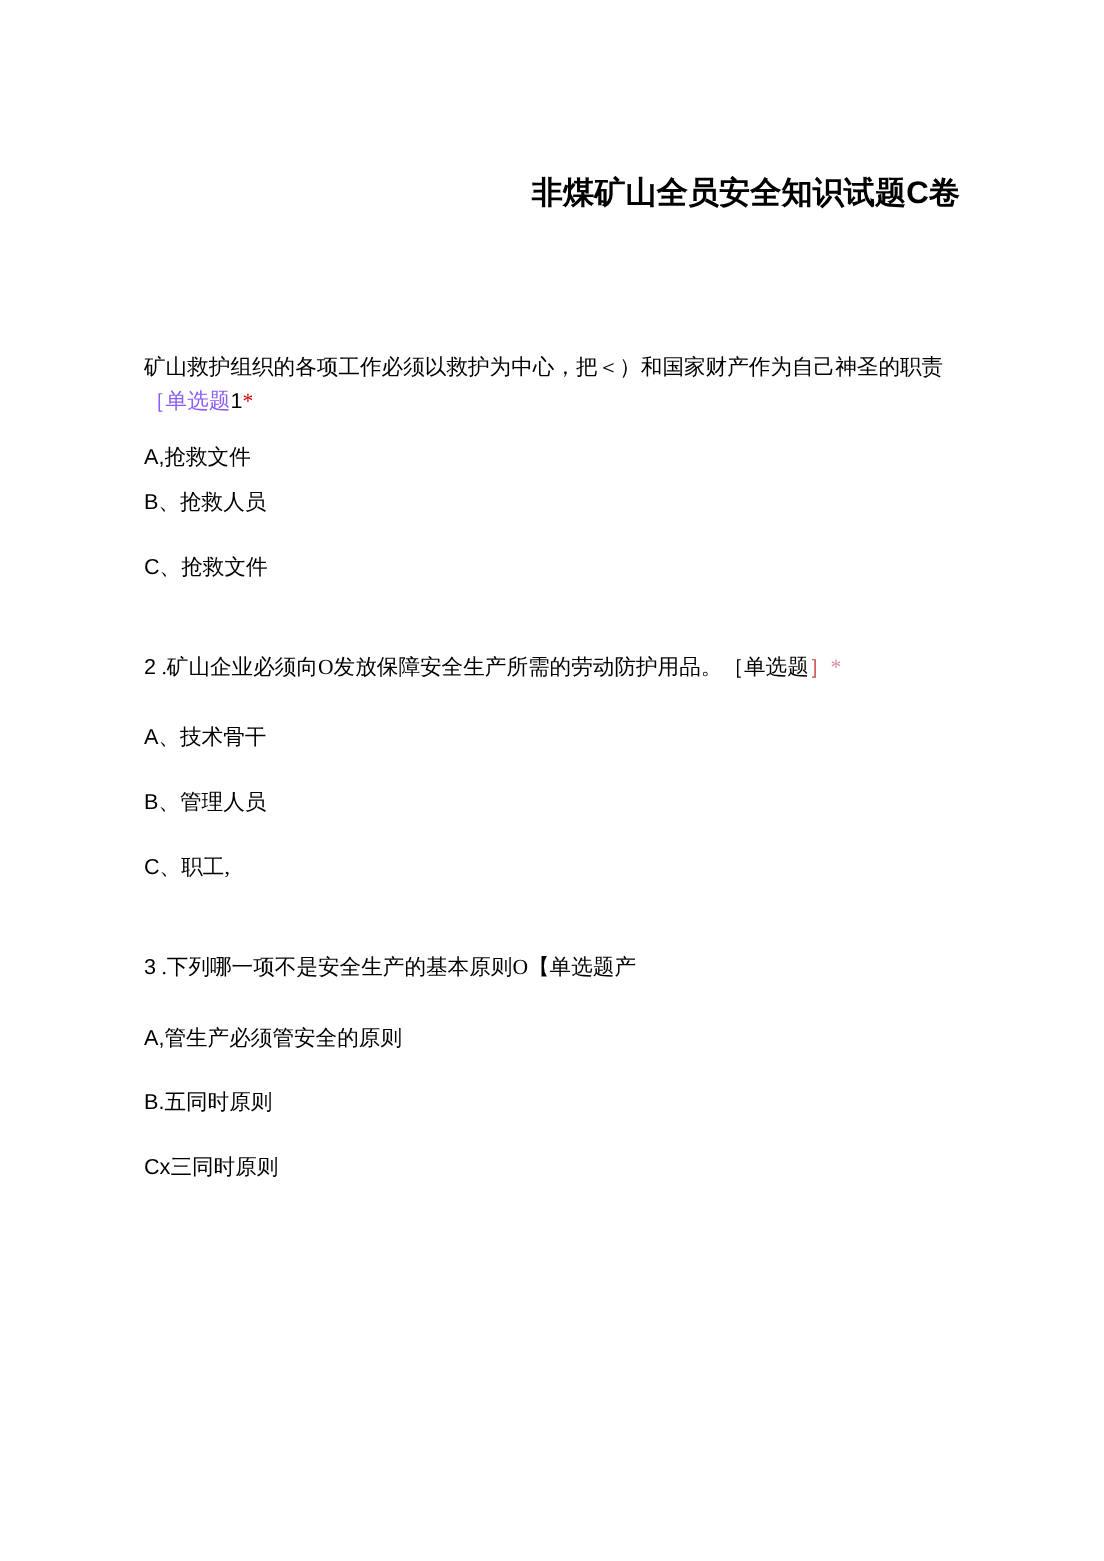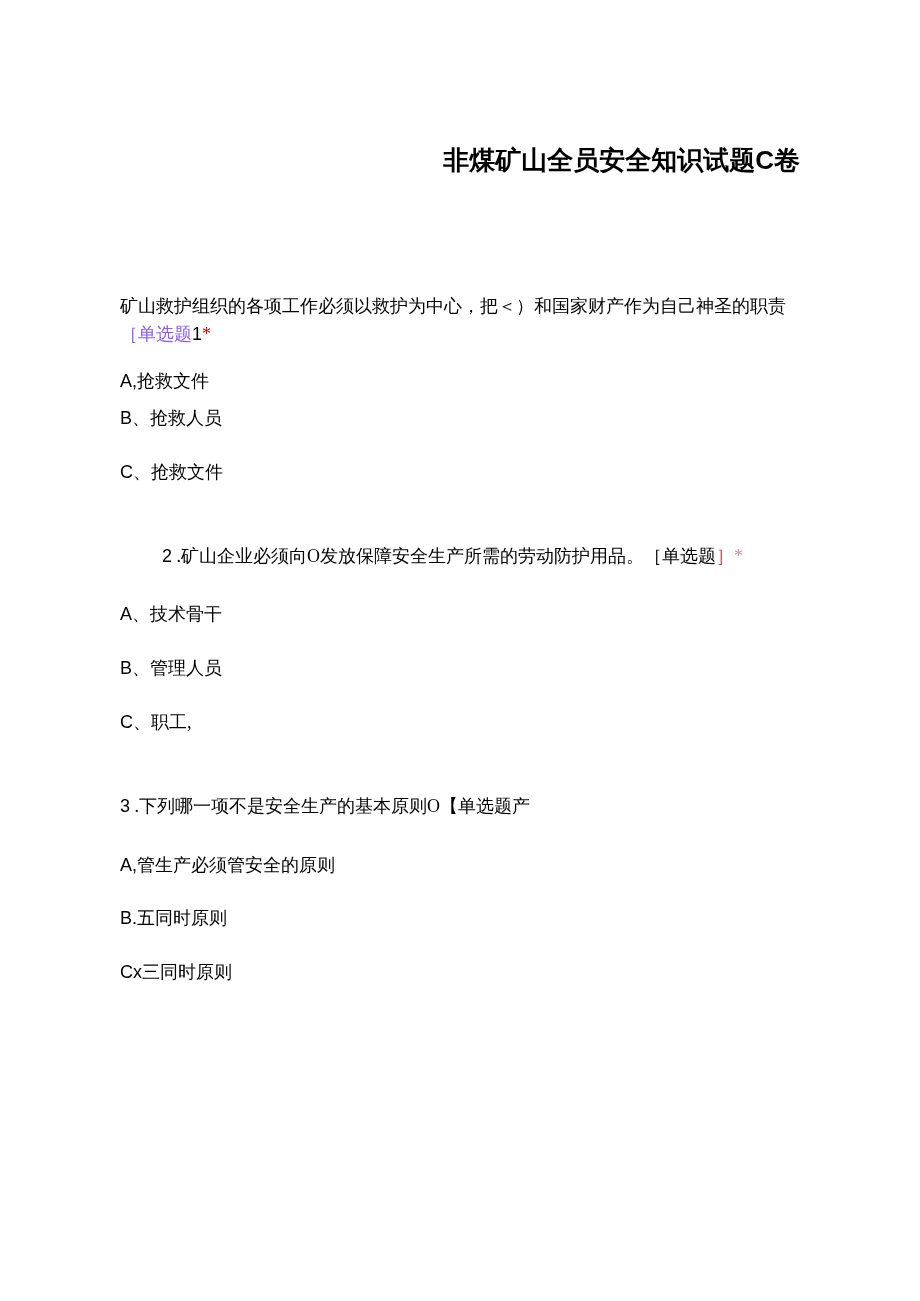--- a/index.html
+++ b/index.html
@@ -70,21 +70,21 @@
   </div>
   <div class="option">
     <span class="latin">B、</span><span>抢救人员</span>
   </div>
   <div class="option">
     <span class="latin">C、</span><span>抢救文件</span>
   </div>
 </div>
 
 <div class="question">
-  <div class="question-text" style="margin-bottom:30px;margin-left:42px;">
+  <div class="question-text" style="margin-bottom:30px;">
     <span class="q-num">2</span><span> .矿山企业必须向O发放保障安全生产所需的劳动防护用品。［单选题</span><span class="bracket-red">］</span><span class="asterisk-pink">*</span>
   </div>
   <div class="option">
     <span class="latin">A、</span><span>技术骨干</span>
   </div>
   <div class="option">
     <span class="latin">B、</span><span>管理人员</span>
   </div>
   <div class="option">
     <span class="latin">C、</span><span>职工,</span>

